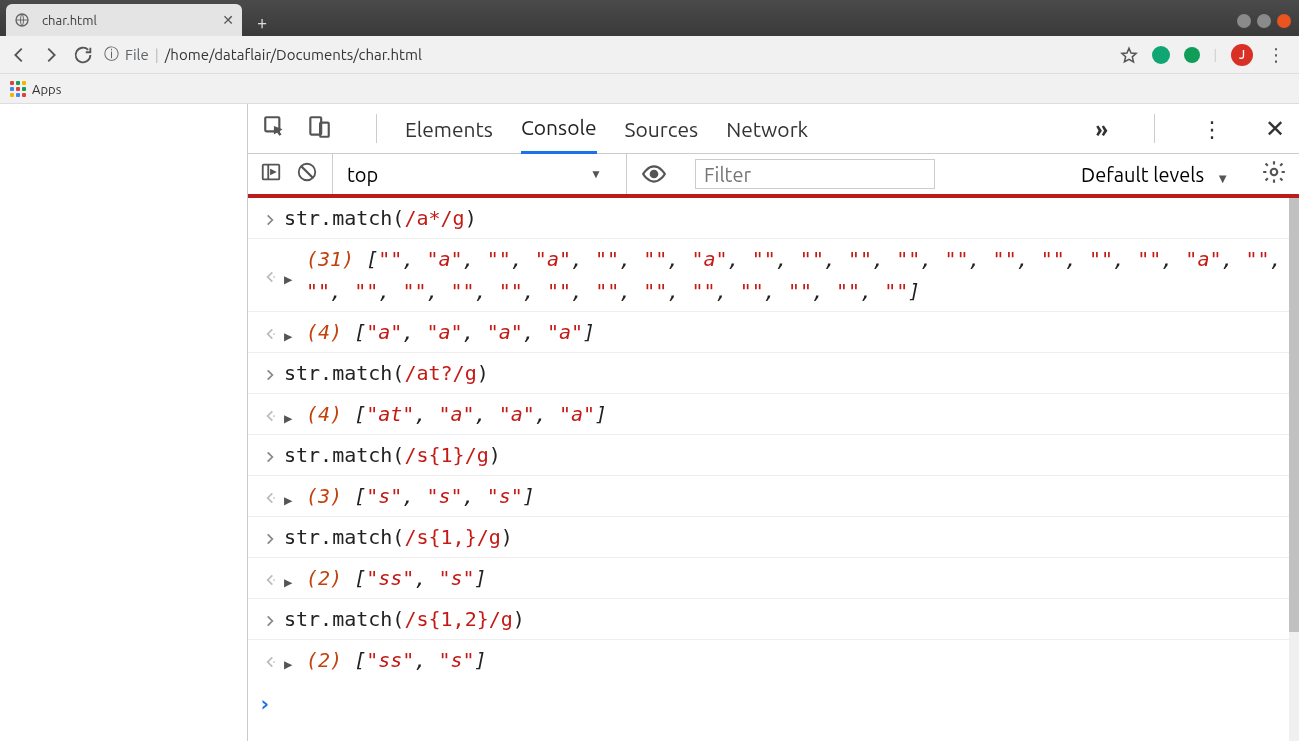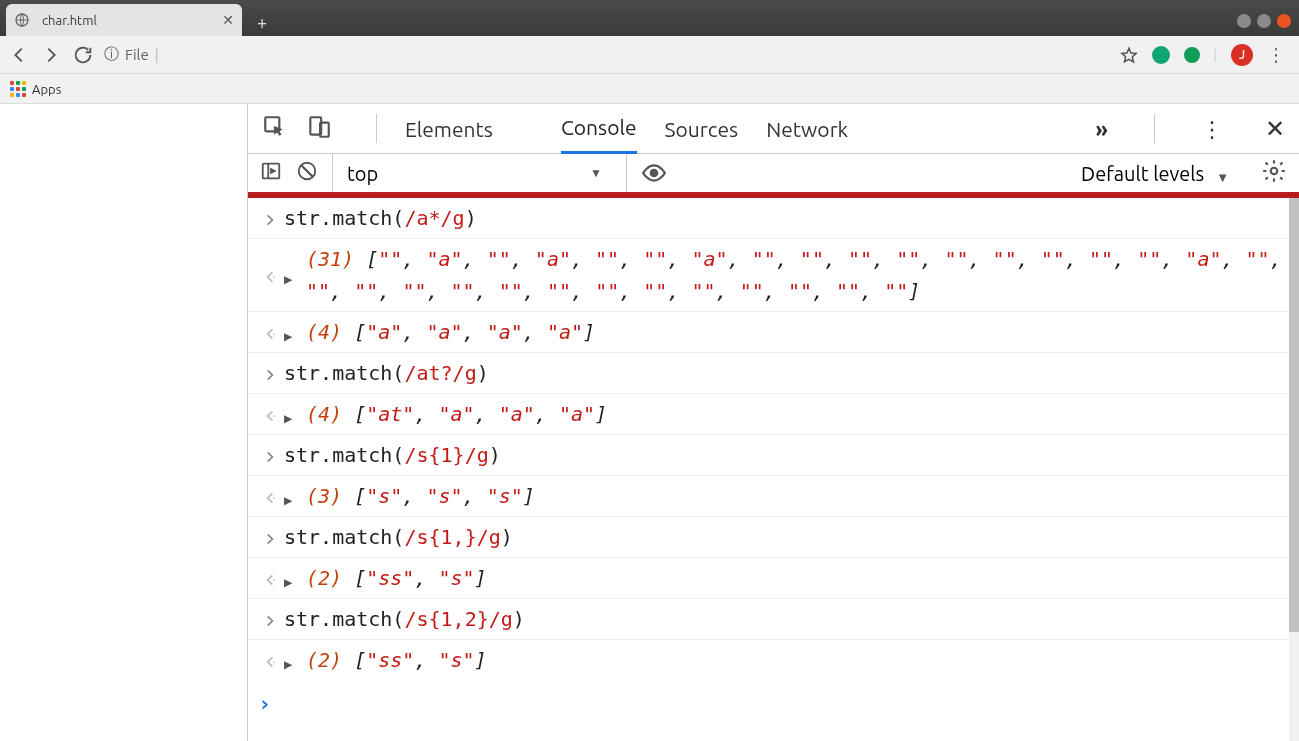--- a/index.html
+++ b/index.html
@@ -34,27 +34,27 @@
 .apps-ic { width: 16px; height: 16px; display: grid; grid-template-columns: repeat(3, 4px); grid-template-rows: repeat(3, 4px); gap: 2px; }
 .apps-ic span { border-radius: 1px; }
 .apps-label { font-size: 13px; color: #333; }
 
 .content { display: flex; height: calc(741px - 36px - 38px - 30px); }
 .page { width: 248px; background: #fff; border-right: 1px solid #cacaca; }
 
 .devtools { flex: 1; display: flex; flex-direction: column; background: #fff; font-size: 19px; position: relative; }
 .dt-tabs { height: 50px; display: flex; align-items: center; border-bottom: 1px solid #ccc; padding: 0 14px; gap: 28px; color: #333; font-size: 21px; }
 .dt-tab { height: 50px; display: flex; align-items: center; cursor: pointer; }
-.dt-tab.active { color: #222; border-bottom: 3px solid #1a73e8; margin-left: 40px; }
+.dt-tab.active { color: #222; border-bottom: 3px solid #1a73e8; }
 .dt-icons-left { display: flex; gap: 18px; margin-right: 16px; color: #555; }
 .dt-over { margin-left: auto; font-size: 22px; font-weight: bold; }
 .dt-menu { margin-left: 18px; }
 .dt-x { margin-left: 14px; font-size: 24px; }
 
-.dt-toolbar { height: 44px; display: flex; align-items: center; border-bottom: 6px solid #b91c1c; padding: 0 12px; gap: 14px; font-size: 20px; }
+.dt-toolbar { height: 44px; display: flex; align-items: center; border-bottom: 4px solid #b91c1c; padding: 0 12px; gap: 14px; font-size: 20px; }
 .ctx-dd { display: flex; align-items: center; gap: 6px; border-left: 1px solid #ccc; padding-left: 14px; height: 100%; min-width: 280px; }
 .ctx-dd .tri { font-size: 12px; color: #555; margin-left: auto; margin-right: 10px; }
 .eye { border-left: 1px solid #ccc; padding: 0 14px; height: 100%; display: flex; align-items: center; }
 .filter-input { border: 1px solid #ccc; background: #fff; height: 30px; width: 240px; padding: 0 8px; font-size: 20px; color: #888; font-family: inherit; }
 .levels { margin-left: auto; display: flex; align-items: flex-end; gap: 12px; }
 .gear { margin-left: 18px; }
 
 .console-body { flex: 1; overflow-y: auto; font-family: "DejaVu Sans Mono", Menlo, Consolas, monospace; font-size: 20px; line-height: 1.6; }
 .scrollbar-track { position: absolute; right: 0; top: 94px; bottom: 0; width: 10px; background: #f0f0f0; }
 .scrollbar-thumb { background: #c1c1c1; border-radius: 0; width: 10px; height: 80%; }
@@ -111,20 +111,21 @@
     </div>
   <div class="nav-btn active">
       <svg class="svgic" viewBox="0 0 24 24">
         <path d="M20 12a8 8 0 11-2.34-5.66M20 4v5h-5"></path>
       </svg>
     </div>
   <div class="url-area">
     <span class="url-chip">ⓘ</span>
     <span class="url-chip">File</span>
     <span class="url-sep">|</span>
+    <span class="url-path">/home/dataflair/Documents/char.html</span>
   </div>
   <div class="right-icons">
     <div class="ic">
         <svg class="svgic" viewBox="0 0 24 24">
           <path d="M12 3l2.7 6.3 6.8.6-5.1 4.6 1.6 6.7L12 17.8 5.9 21l1.6-6.7L2.5 9.9l6.8-.6z"></path>
         </svg>
       </div>
     <div class="circle-g"></div>
     <div class="circle-green"></div>
     <span style="color:#ccc">|</span>
@@ -189,20 +190,21 @@
       <div class="ctx-dd">
         <span>top</span>
         <span class="tri">▼</span>
       </div>
       <div class="eye">
           <svg class="svgic lg" viewBox="0 0 24 24">
             <path d="M2 12s4-7 10-7 10 7 10 7-4 7-10 7-10-7-10-7z"></path>
             <circle cx="12" cy="12" r="3" fill="#555"></circle>
           </svg>
         </div>
+      <input class="filter-input" placeholder="Filter" style="">
       <div class="levels">
         <span>Default levels</span>
         <span style="font-size:13px;color:#555">▼</span>
       </div>
       <span class="gear"><svg class="svgic lg" viewBox="0 0 24 24">
             <circle cx="12" cy="12" r="3"></circle>
             <path d="M12 2v3M12 19v3M4.2 4.2l2.1 2.1M17.7 17.7l2.1 2.1M2 12h3M19 12h3M4.2 19.8l2.1-2.1M17.7 6.3l2.1-2.1"></path>
           </svg></span>
     </div>
 

